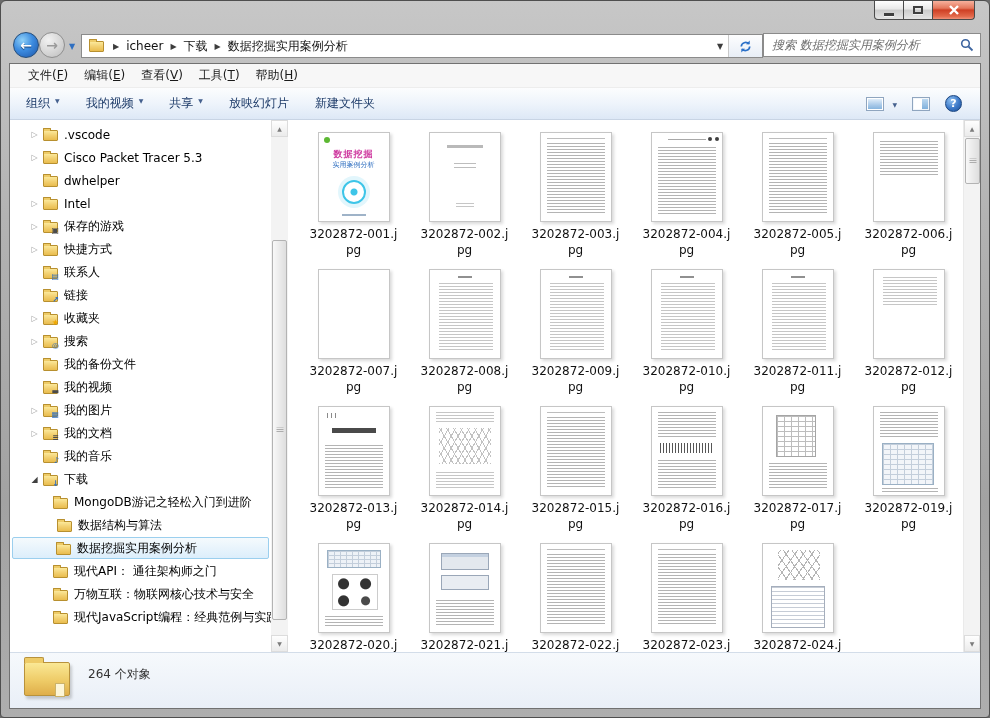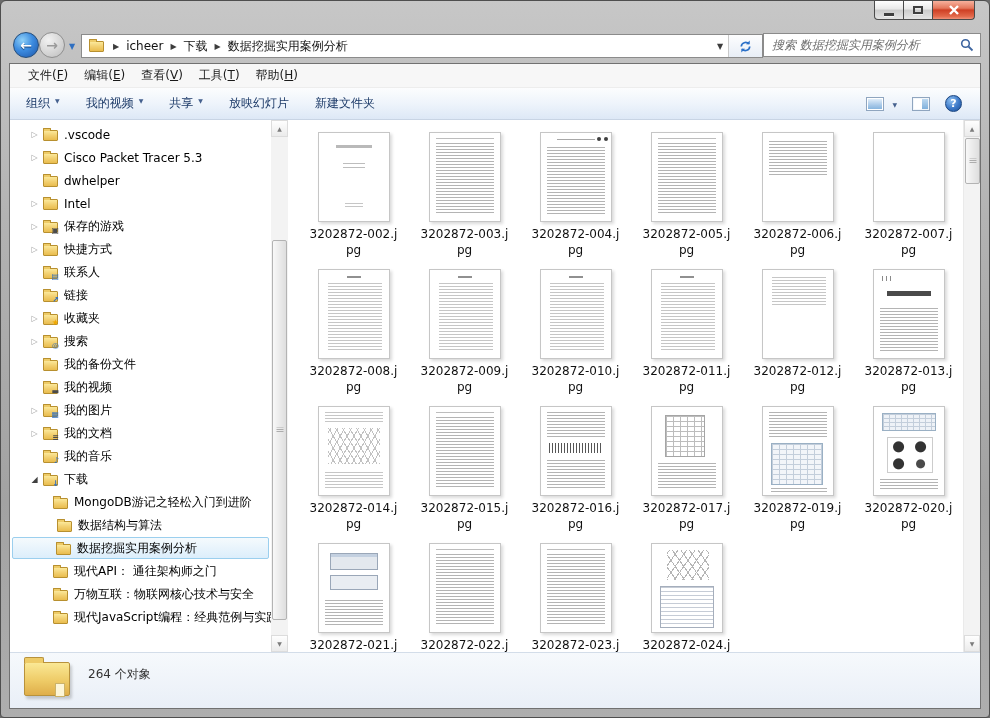--- a/index.html
+++ b/index.html
@@ -386,20 +386,30 @@
         <div class="vscroll side-scroll">
           <div class="sb-btn sb-up">▲</div>
           <div class="sb-thumb" style="top:120px;height:380px;"></div>
           <div class="sb-btn sb-dn">▼</div>
         </div>
       </div>
 
       <div class="mainpane">
         <div class="grid">
             <div class="file-cell">
+              <div class="page k-cover">
+                <i class="p1"></i>
+                <i class="p2"></i>
+                <i class="p3"></i>
+                <span class="cov1">数据挖掘</span>
+                <span class="cov2">实用案例分析</span>
+              </div>
+              <div class="file-label">3202872-001.jpg</div>
+            </div>
+            <div class="file-cell">
               <div class="page k-title">
                 <i class="p1"></i>
                 <i class="p2"></i>
                 <i class="p3"></i>
               </div>
               <div class="file-label">3202872-002.jpg</div>
             </div>
             <div class="file-cell">
               <div class="page k-text">
                 <i class="p1"></i>

